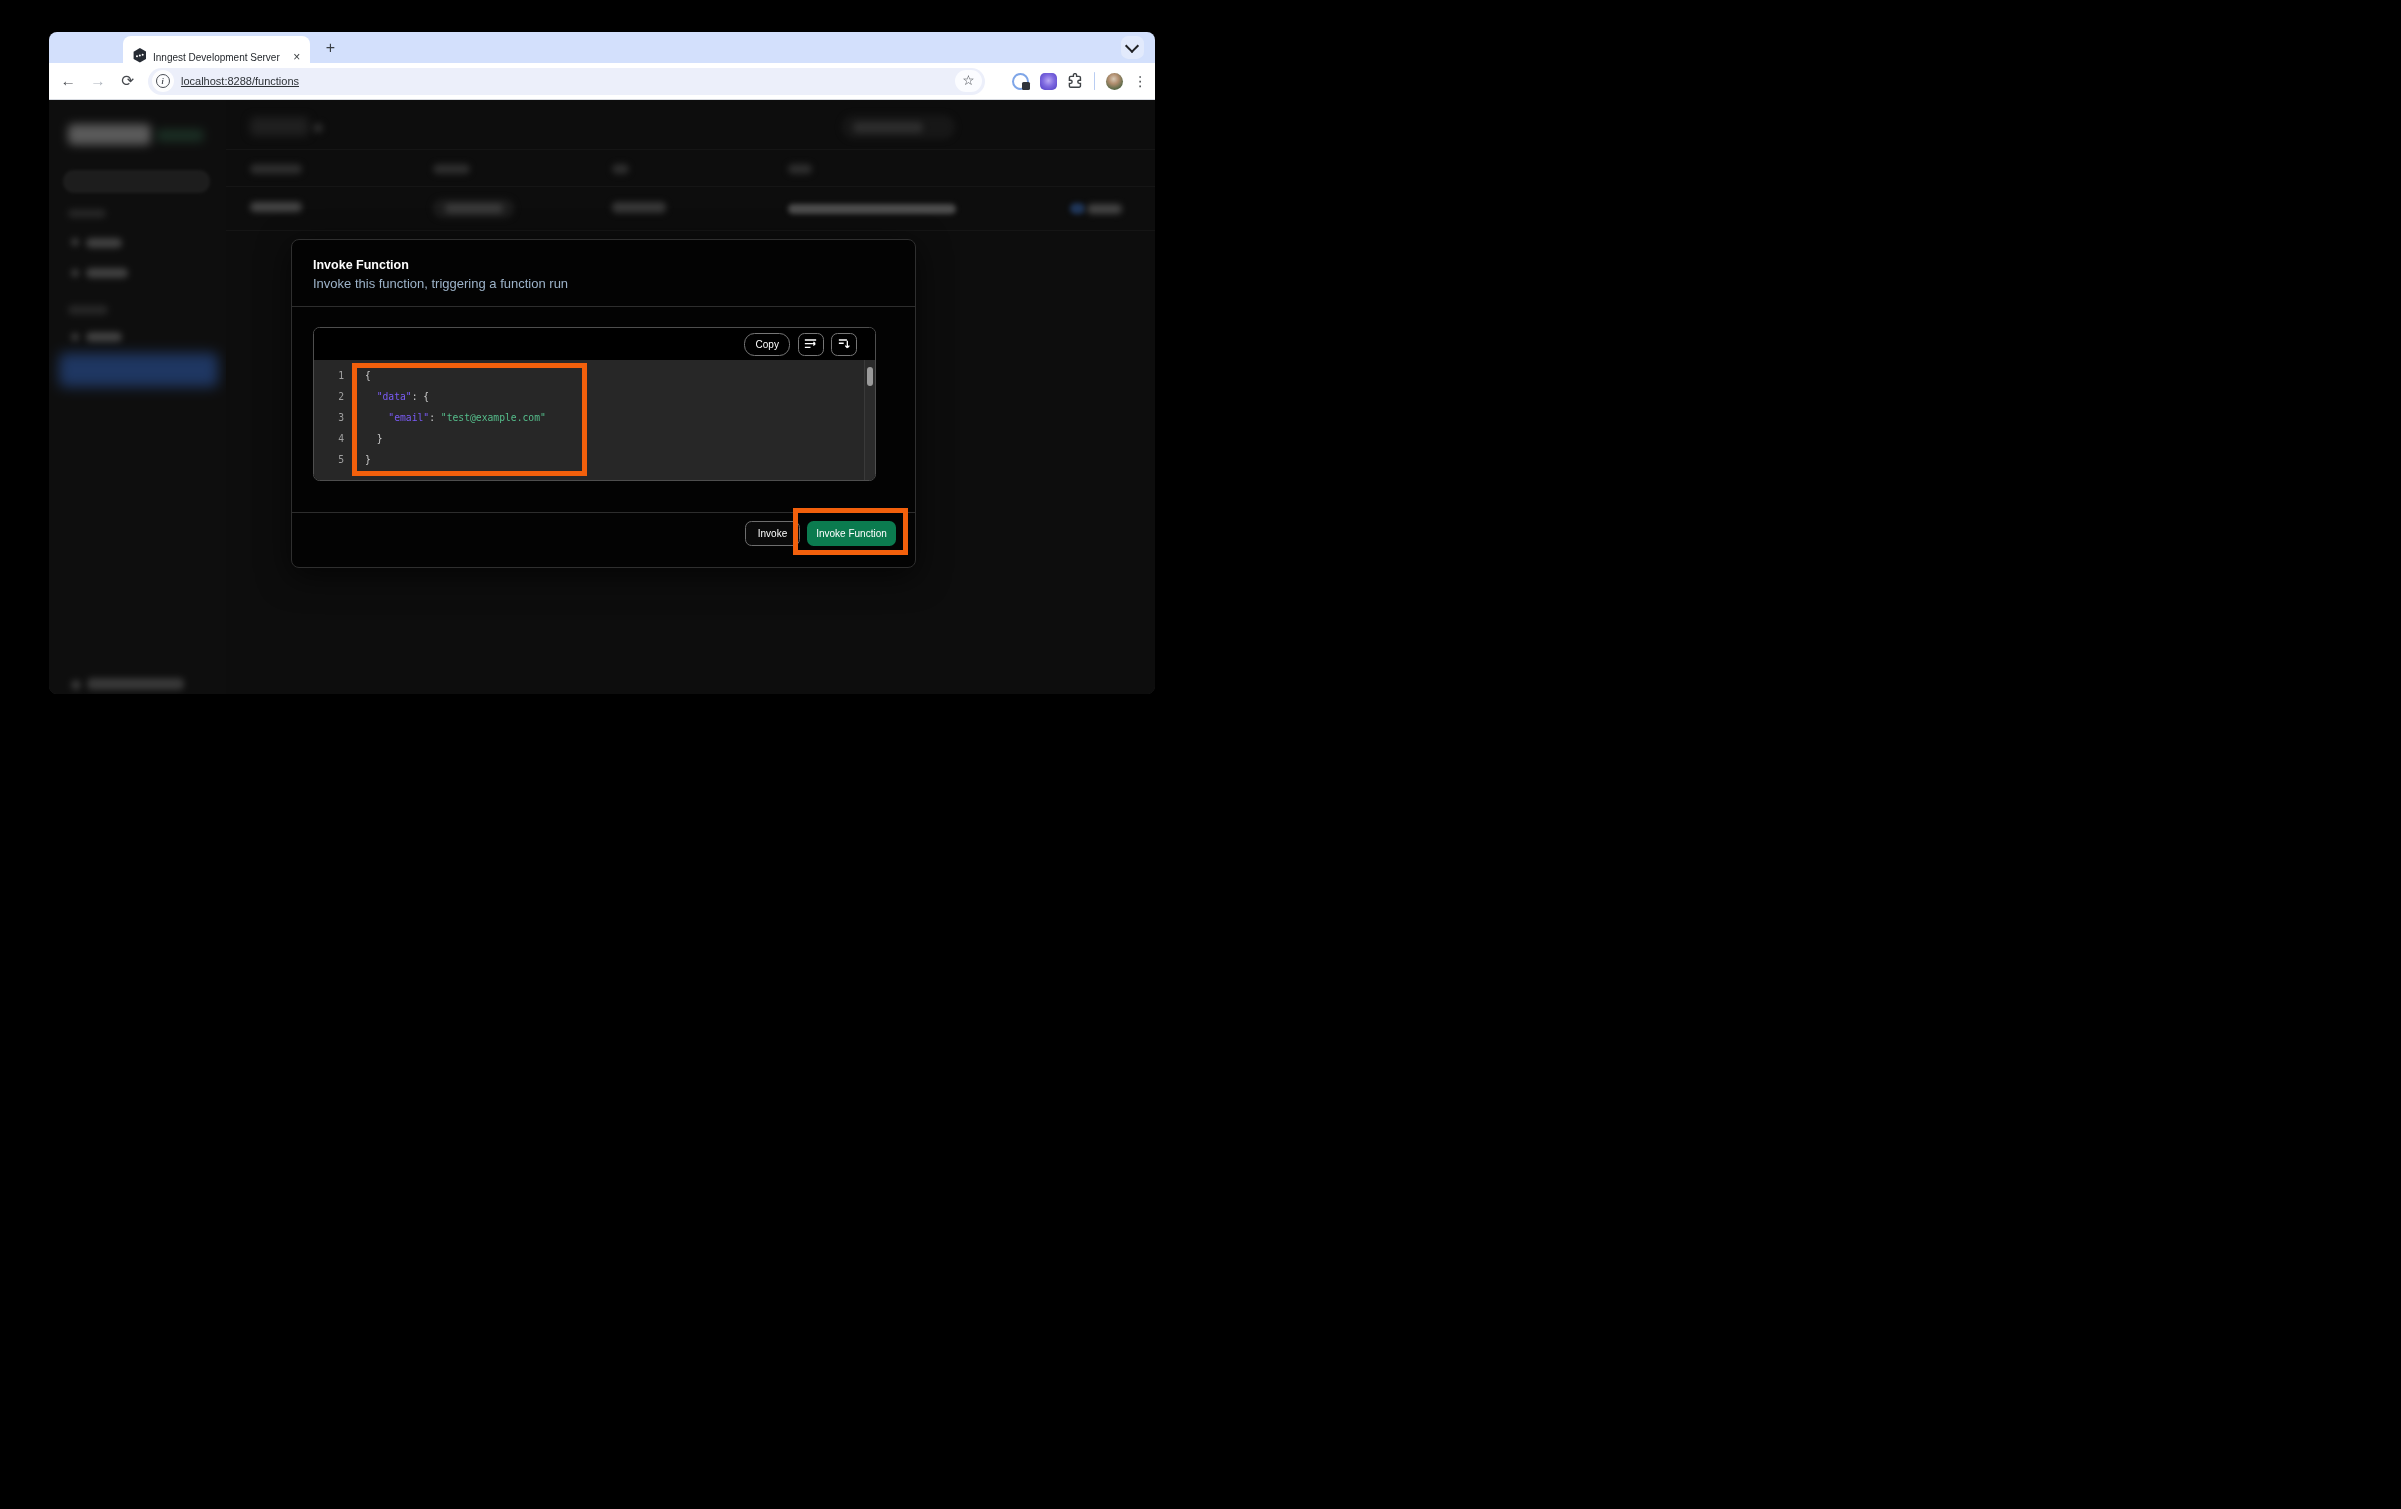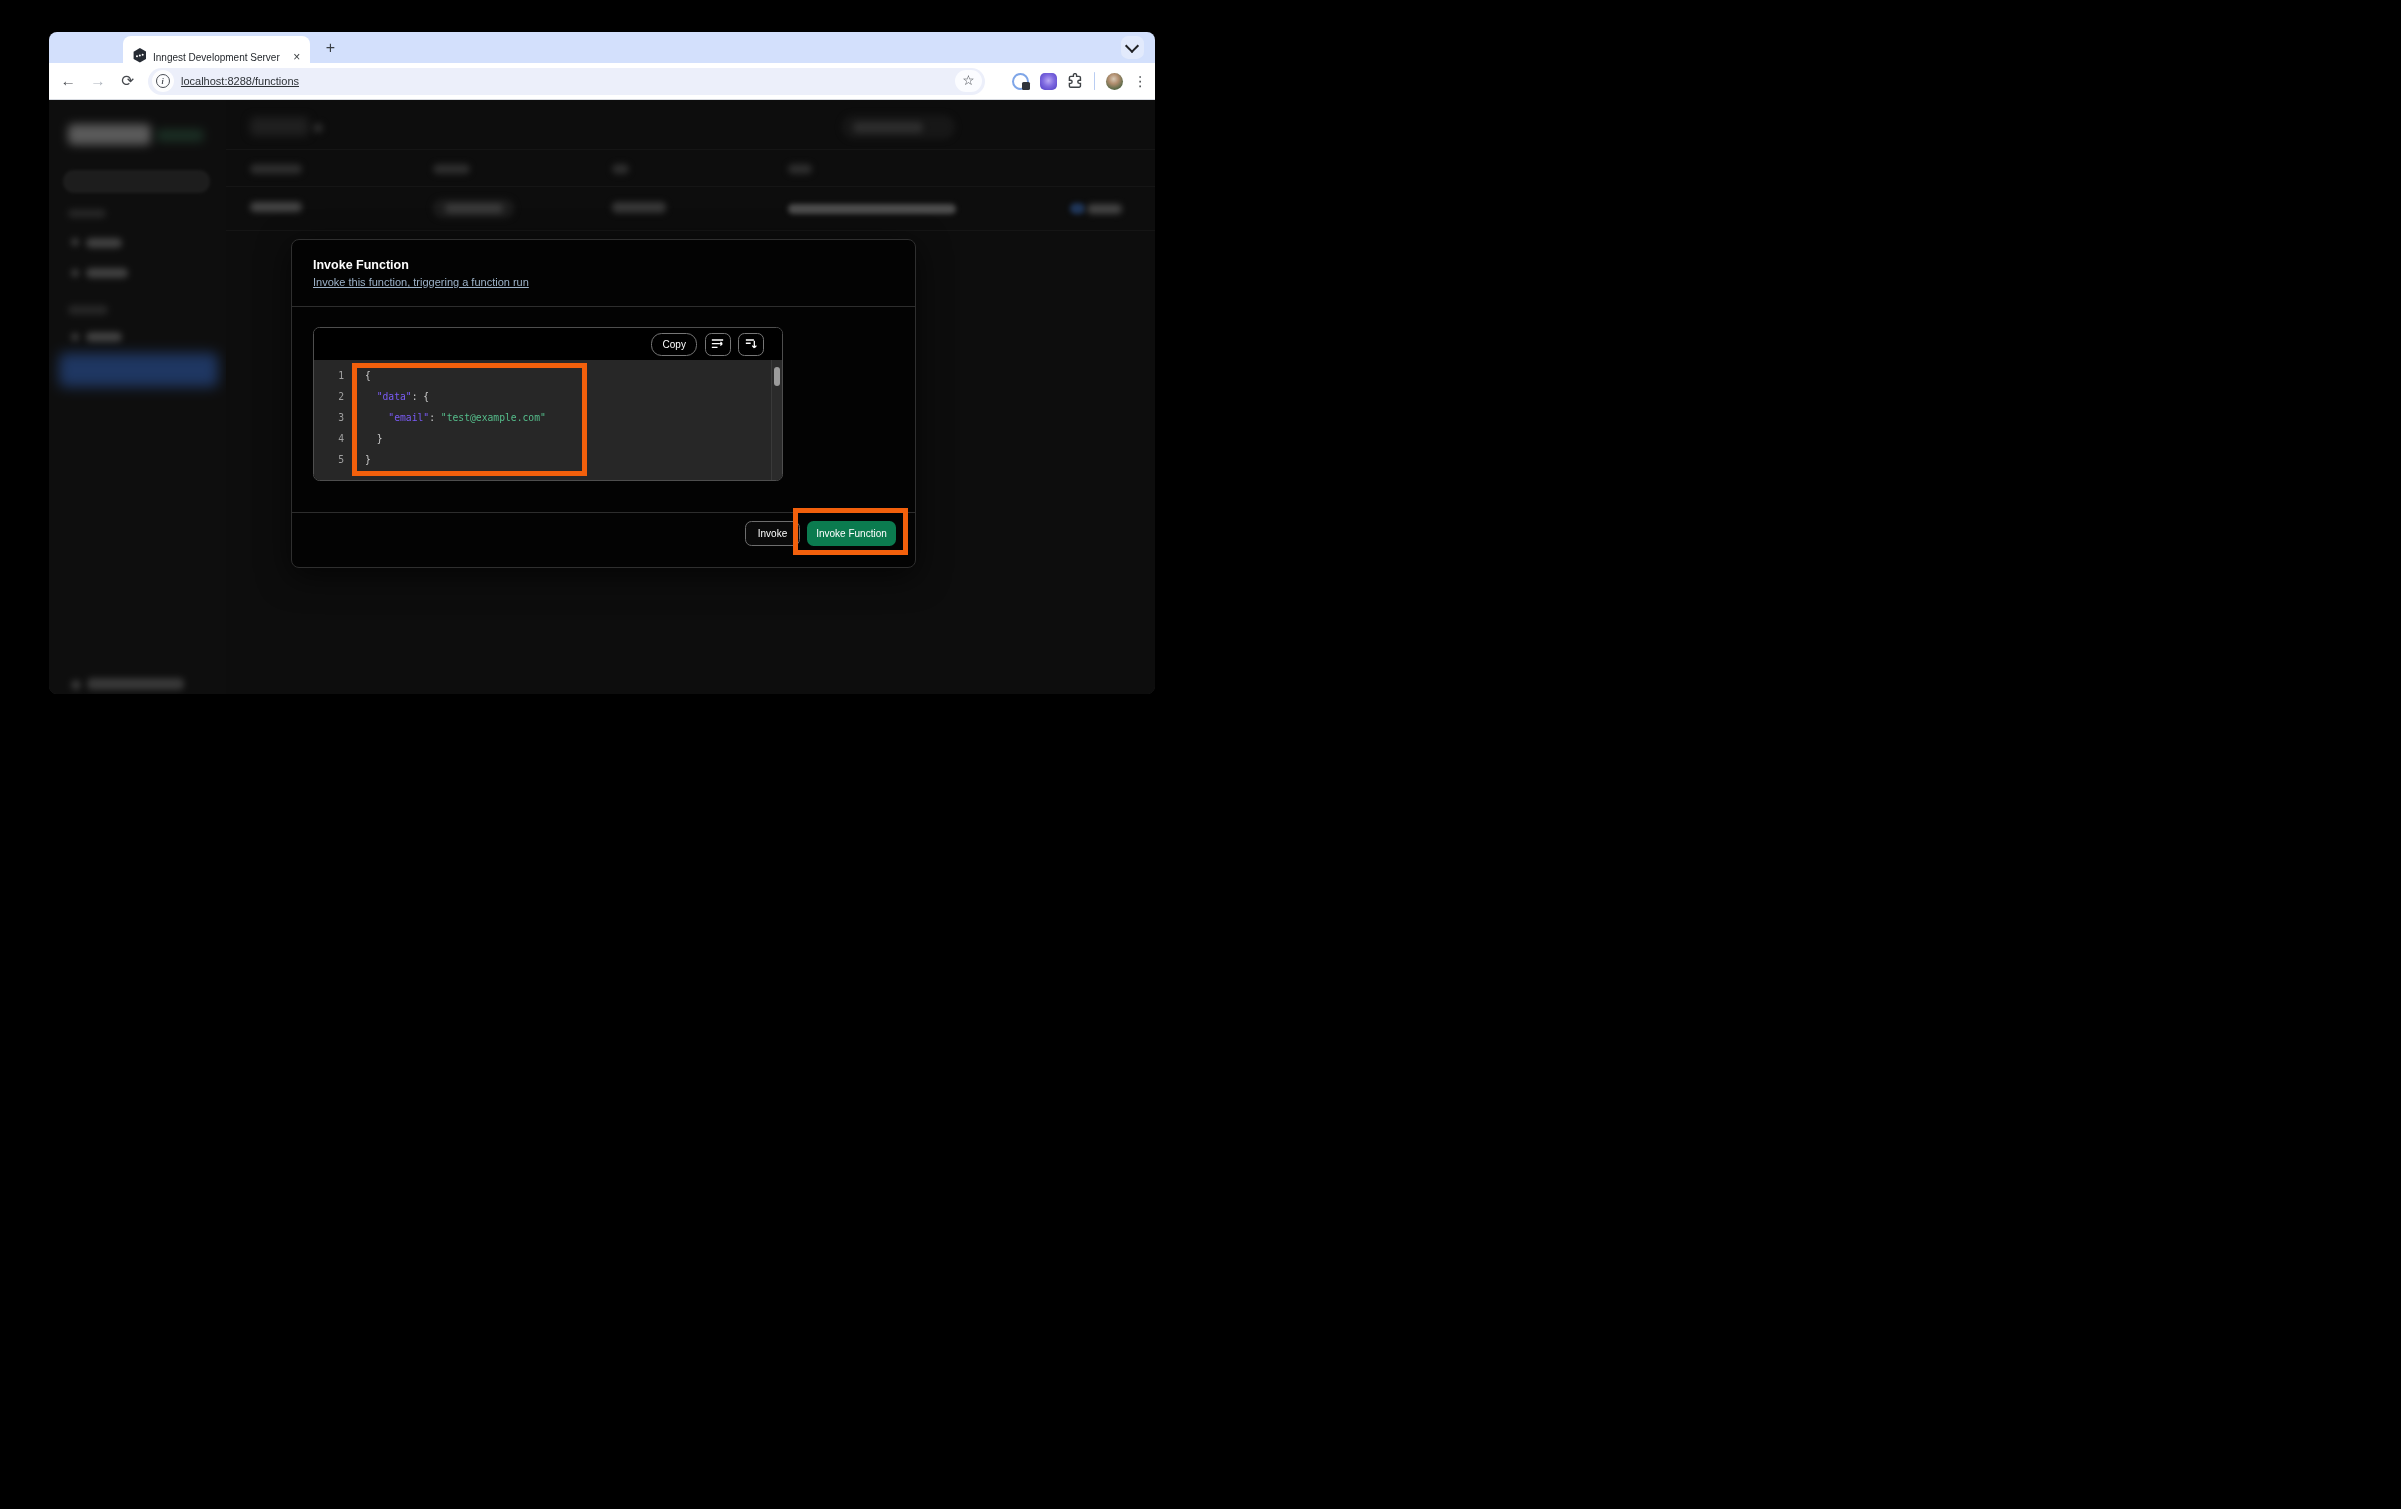--- a/index.html
+++ b/index.html
@@ -58,24 +58,24 @@
   .blur{filter:blur(3.2px);}
   .blur2{filter:blur(4.9px);}
   .mainarea{position:absolute;left:177px;right:0;top:0;bottom:0;background:#1a1a1a;}
   .hdiv{position:absolute;left:0;right:0;height:0.8px;background:#2b2b2b;}
   .dim{position:absolute;inset:0;background:rgba(0,0,0,0.5);}
   
   .modal{position:absolute;left:242px;top:139px;width:625px;height:329px;background:#030303;
          border:0.8px solid #2f2f2f;border-radius:8px;box-sizing:border-box;
          box-shadow:0 8px 32px rgba(0,0,0,.65);color:#fff;}
   .m-title{position:absolute;left:21px;top:18px;font-size:12.5px;font-weight:600;color:#fdfdfd;}
-  .m-sub{position:absolute;left:21px;top:36px;font-size:11px;color:#9db3c9;text-decoration:underline;}
+  .m-sub{position:absolute;left:21px;top:36px;font-size:13px;color:#9db3c9;}
   .m-div1{position:absolute;left:0;right:0;top:66px;height:0.8px;background:#2d2d2d;}
   .m-div2{position:absolute;left:0;right:0;top:272px;height:0.8px;background:#2d2d2d;}
-  .edwrap{position:absolute;left:21px;top:87px;width:470px;height:154px;border:0.8px solid #4e4e4e;
+  .edwrap{position:absolute;left:21px;top:87px;width:563px;height:154px;border:0.8px solid #4e4e4e;
           border-radius:6.5px;box-sizing:border-box;overflow:hidden;background:#000;}
   .edbar{height:32px;display:flex;align-items:center;justify-content:flex-end;gap:7.3px;
          padding-right:18px;background:#000;}
   .copybtn{height:21px;padding:0 10.5px;border:0.8px solid #767676;border-radius:10.5px;background:#000;
            color:#fff;font-size:10px;display:flex;align-items:center;}
   .iconbtn{width:24px;height:21px;border:0.8px solid #767676;border-radius:6.5px;background:#000;
            display:flex;align-items:center;justify-content:center;}
   .editor{position:relative;height:121px;background:#272727;
           font-family:"DejaVu Sans Mono",monospace;font-size:9.7px;line-height:21px;}
   .gutter{position:absolute;left:0;top:4.9px;width:30px;text-align:right;color:#a0a0a0;}

